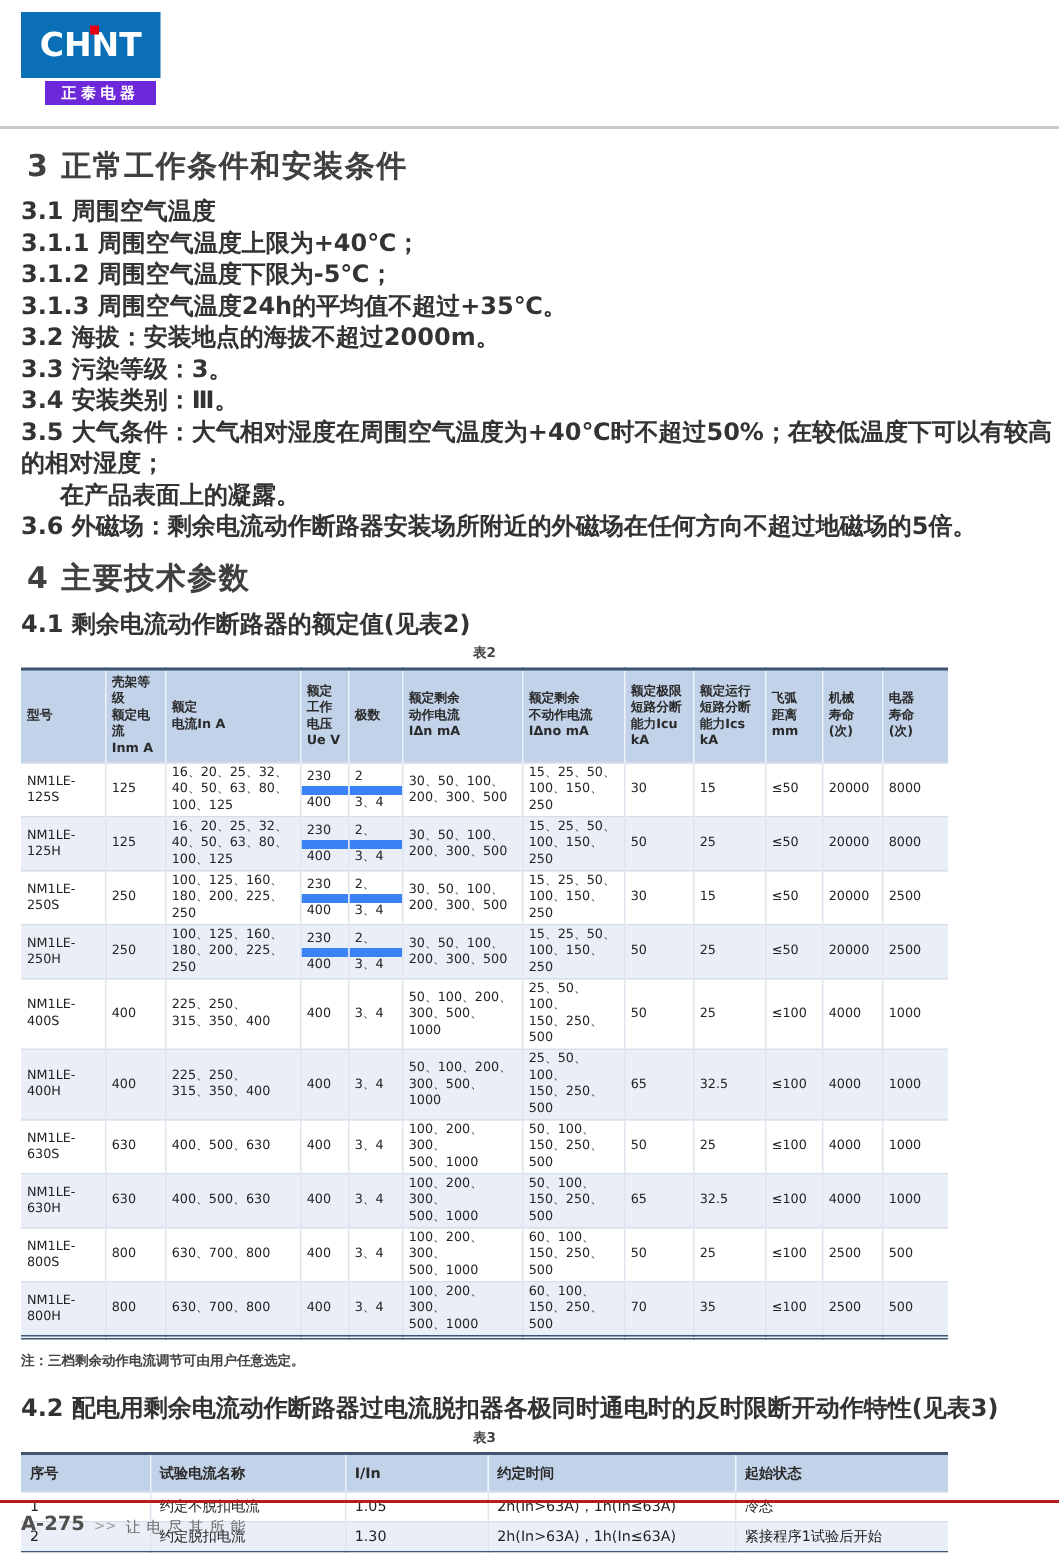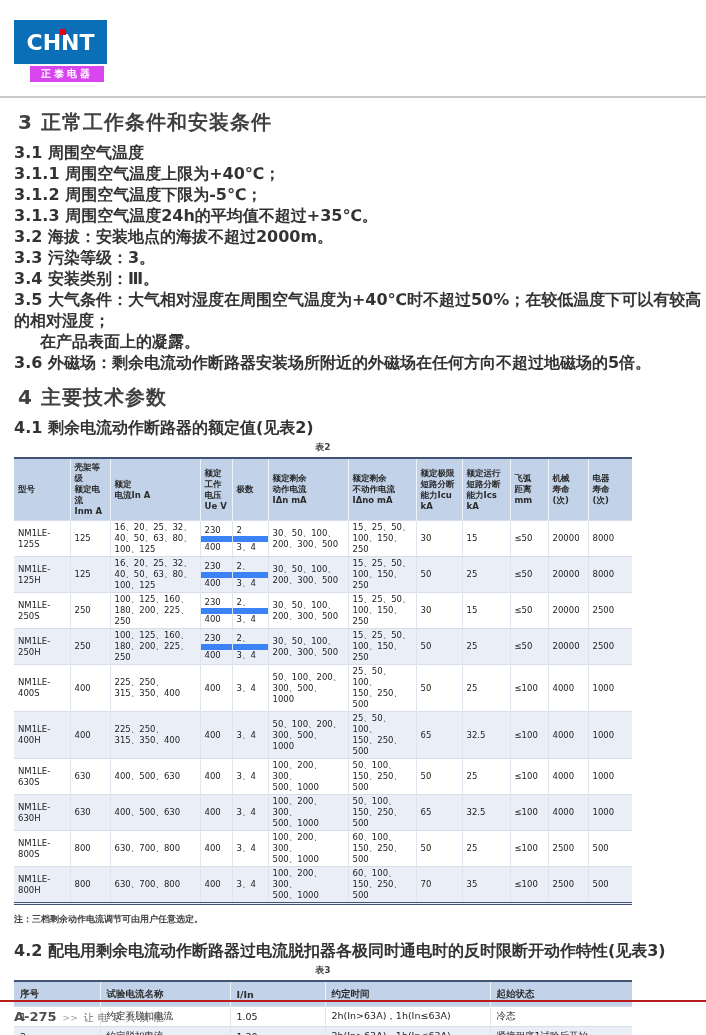--- a/index.html
+++ b/index.html
@@ -3,25 +3,25 @@
 <meta charset="utf-8">
 <style>
   html,body{margin:0;padding:0}
   body{
     width:706px;height:1035px;position:relative;background:#ffffff;overflow:hidden;
     font-family:"DejaVu Sans","Liberation Sans",sans-serif;color:#333;
   }
   .page{padding:0 0 0 14px;width:692px;position:relative}
 
   
-  .logo{margin-top:20px;position:relative;width:120px}
+  .logo{margin-top:8px;position:relative;width:120px}
   .logo-main{width:93px;height:44px;background:#0b6fb7;color:#fff;display:flex;align-items:center;justify-content:center;
     font-weight:bold;font-size:22px;letter-spacing:0;position:relative}
   .logo-dot{position:absolute;width:6px;height:6px;background:#e60012;top:9px;left:46px}
-  .logo-sub{width:74px;height:16px;background:#d946ef;color:#fff;font-size:10px;font-weight:bold;
+  .logo-sub{width:74px;height:16px;background:#6d28d9;color:#fff;font-size:10px;font-weight:bold;
     letter-spacing:3px;display:flex;align-items:center;justify-content:center;margin:2px 0 0 16px}
 
   .top-rule{height:2px;background:#c9c9c9;margin:14px 0 0 -14px;width:706px}
 
   h1.sec{font-size:20px;font-weight:bold;color:#404040;margin:11px 4px 6px;letter-spacing:1px}
   .para{font-size:16px;font-weight:600;line-height:21px;color:#333}
   .para.indent{padding-left:26px}
   .s4gap{margin-top:8px}
 
   .tbl-label{width:618px;text-align:center;font-size:9px;font-weight:bold;color:#444;margin:3px 0 3px}

